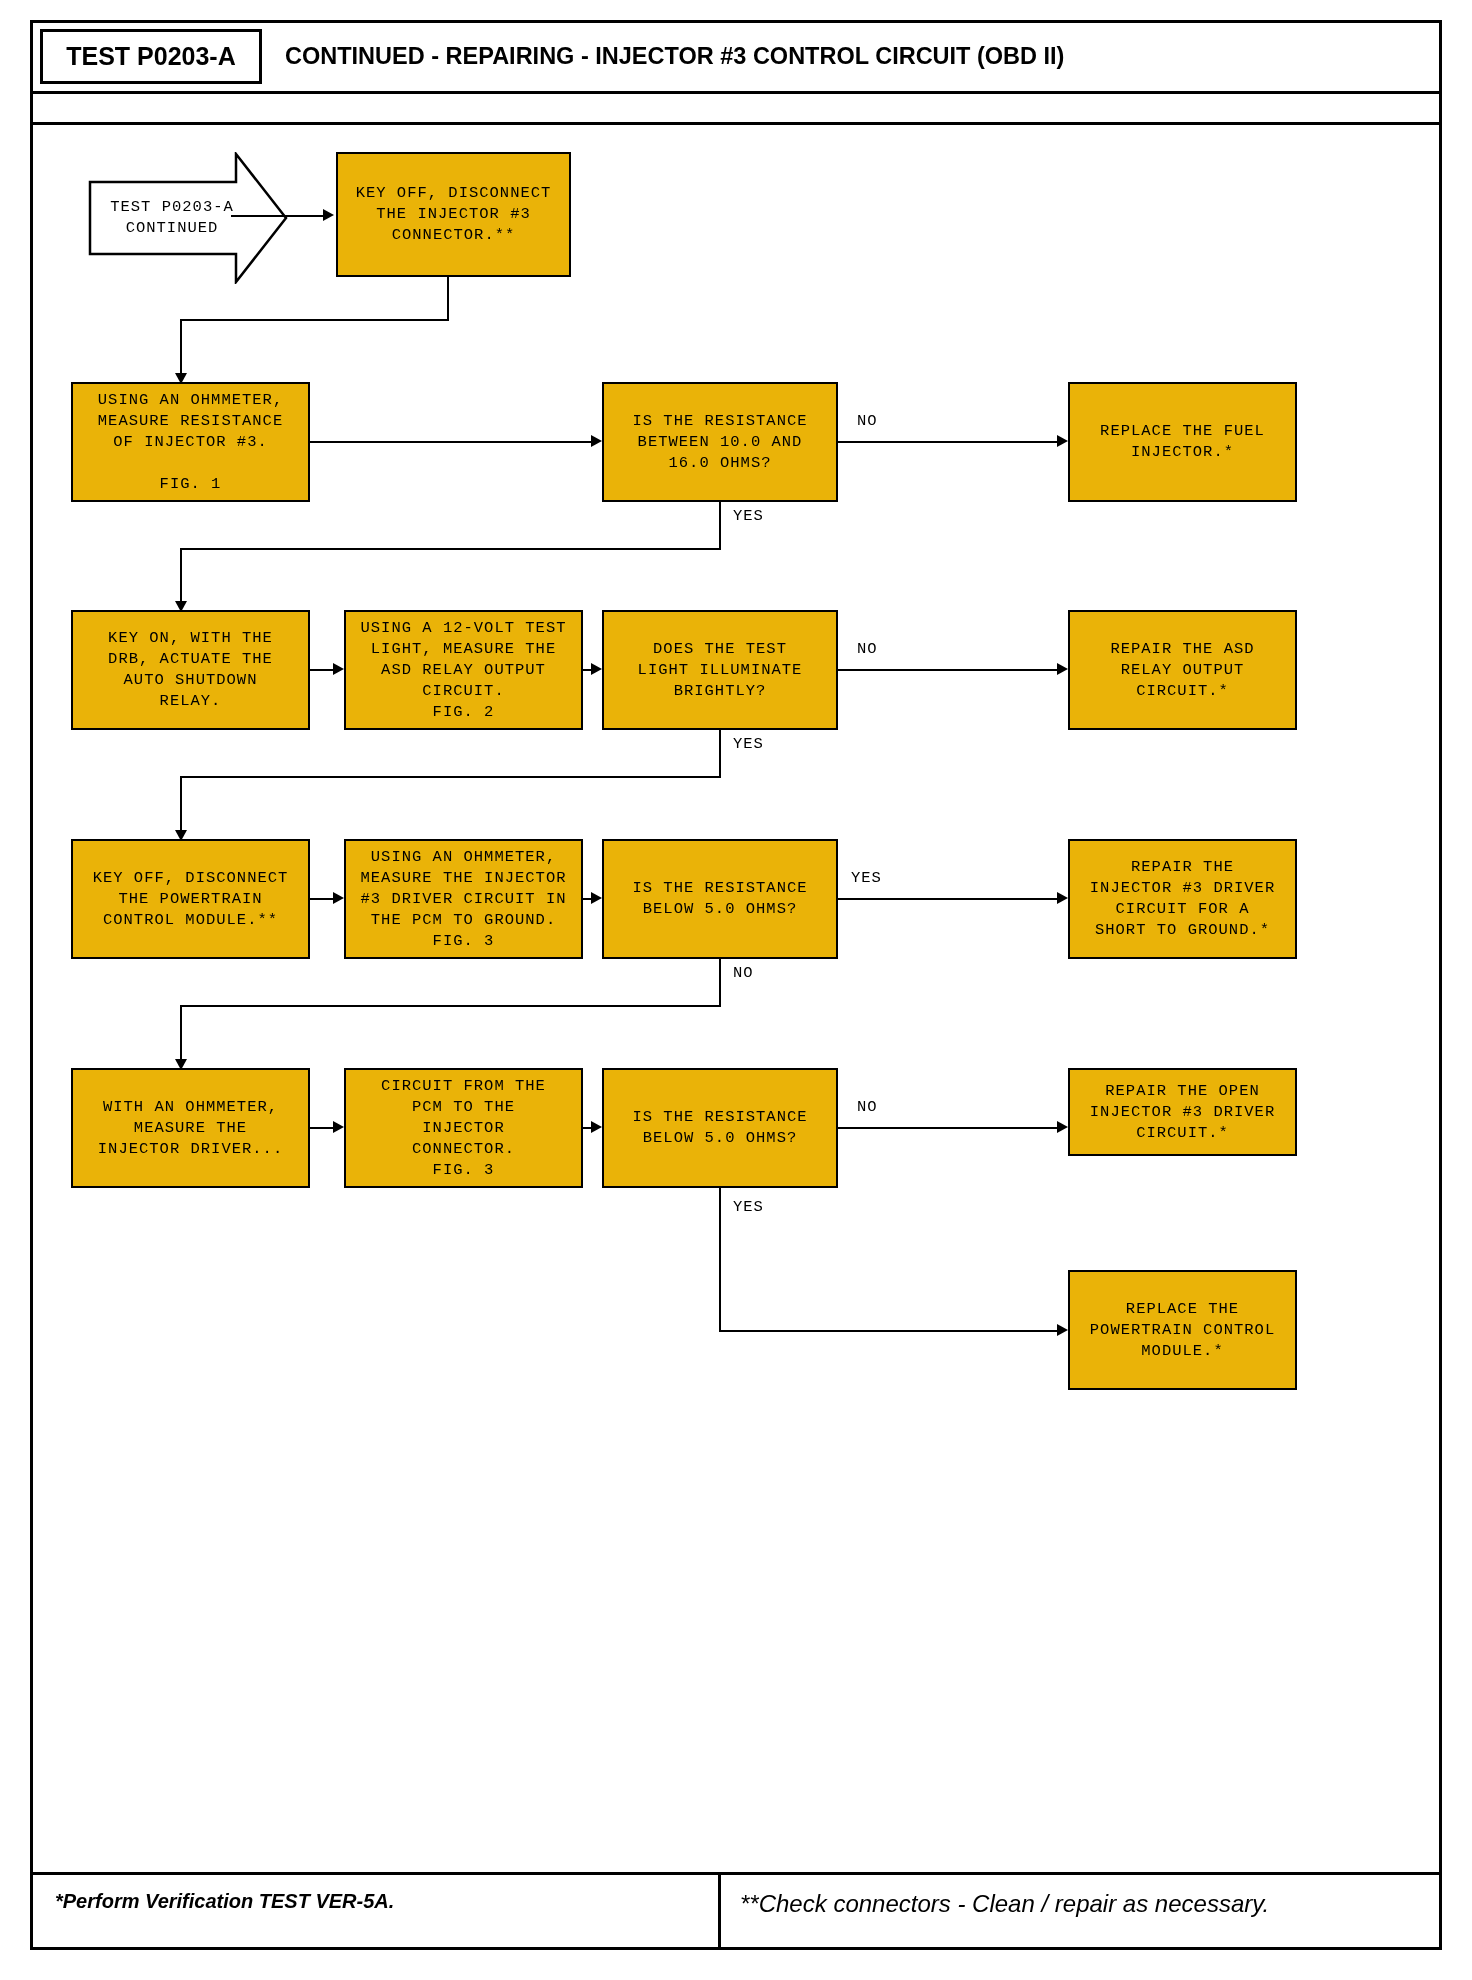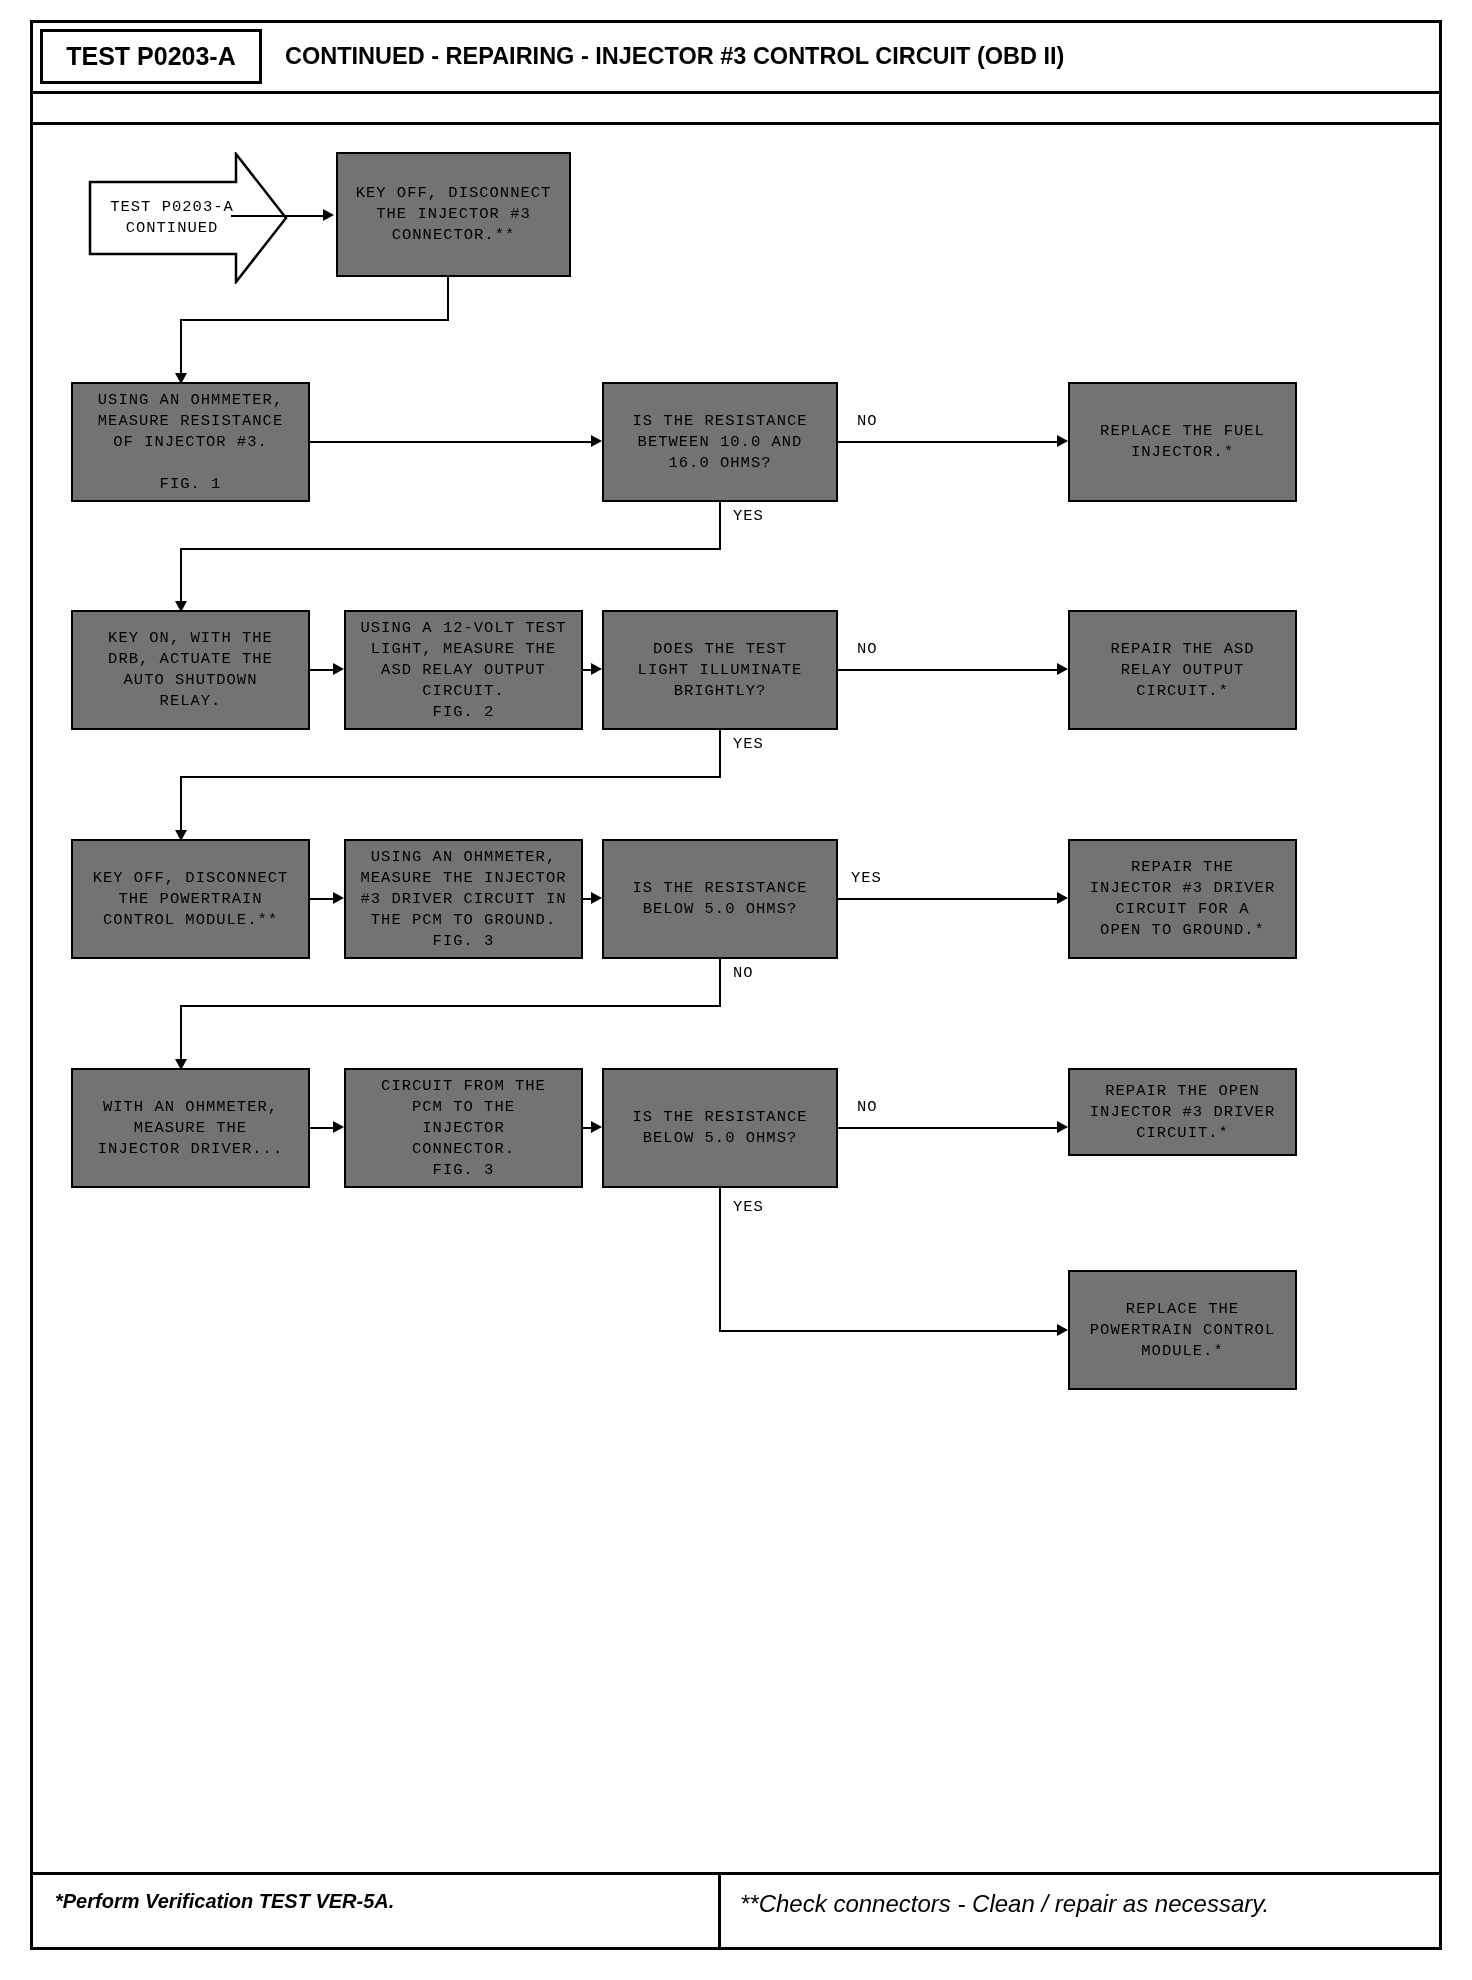--- a/index.html
+++ b/index.html
@@ -14,21 +14,21 @@
   .header-band{position:absolute;left:30px;top:20px;width:1412px;height:74px;box-sizing:border-box;border-bottom:3px solid #000;}
   .header-code-box{position:absolute;left:40px;top:29px;width:222px;height:55px;border:3px solid #000;box-sizing:border-box;display:flex;align-items:center;justify-content:center;}
   .header-code{font-size:25px;font-weight:bold;letter-spacing:0px;font-family:"Liberation Sans",sans-serif;white-space:nowrap;}
   .header-title{position:absolute;left:285px;top:29px;height:55px;display:flex;align-items:center;font-size:23.5px;font-weight:bold;white-space:nowrap;font-family:"Liberation Sans",sans-serif;}
 
   
   .diagram-sep{position:absolute;left:33px;top:122px;width:1406px;height:3px;background:#000;}
   .diagram{position:absolute;left:33px;top:125px;width:1406px;height:1745px;}
 
   
-  .fbox{position:absolute;border:2px solid #000;box-sizing:border-box;background:#737373;
+  .fbox{position:absolute;border:2px solid #000;box-sizing:border-box;background:#eab308;
         display:flex;flex-direction:column;align-items:center;justify-content:center;
         font-family:"Liberation Mono",monospace;font-size:15.5px;line-height:21px;
         letter-spacing:1.0px;text-align:center;color:#000;}
   .fbox .ln{white-space:pre;}
   .fbox .sp{height:21px;}
 
   
   .startnode{position:absolute;left:55px;top:27px;width:200px;height:132px;}
   .startnode svg{position:absolute;left:0;top:0;}
   .startnode .txt{position:absolute;left:0;top:0;width:168px;height:132px;
@@ -191,21 +191,21 @@
     </div>
 
     <div class="blabel" style="left:818px;top:744px;">YES</div>
     <div class="ln-h" style="left:805px;top:773px;width:219px;"></div>
     <div class="arrow-r" style="left:1024px;top:767px;"></div>
 
     <div class="fbox" style="left:1035px;top:714px;width:229px;height:120px;">
       <span class="ln">REPAIR THE</span>
       <span class="ln">INJECTOR #3 DRIVER</span>
       <span class="ln">CIRCUIT FOR A</span>
-      <span class="ln">OPEN TO GROUND.*</span>
+      <span class="ln">SHORT TO GROUND.*</span>
     </div>
 
     <div class="ln-v" style="left:686px;top:834px;height:48px;"></div>
     <div class="blabel" style="left:700px;top:839px;">NO</div>
     <div class="ln-h" style="left:147px;top:880px;width:541px;"></div>
     <div class="ln-v" style="left:147px;top:880px;height:56px;"></div>
     <div class="arrow-d" style="left:142px;top:934px;"></div>
 
     <div class="fbox" style="left:38px;top:943px;width:239px;height:120px;">
       <span class="ln">WITH AN OHMMETER,</span>

